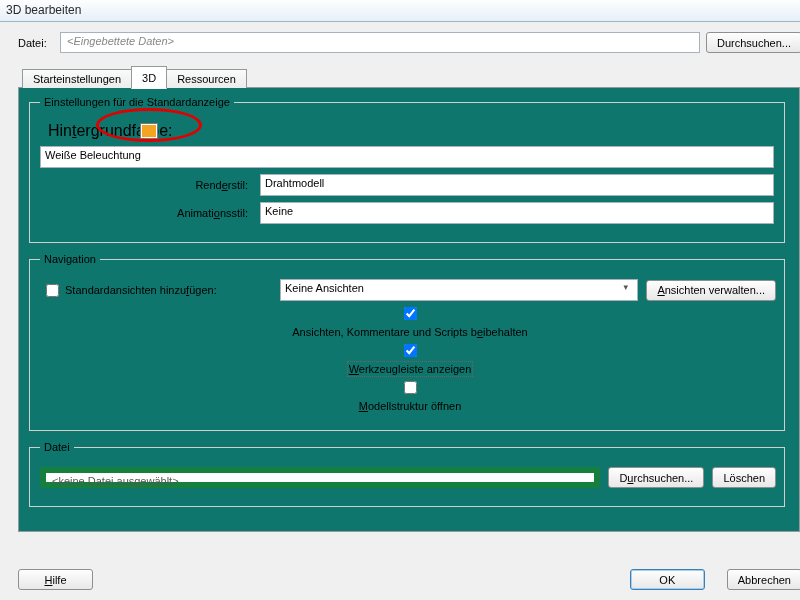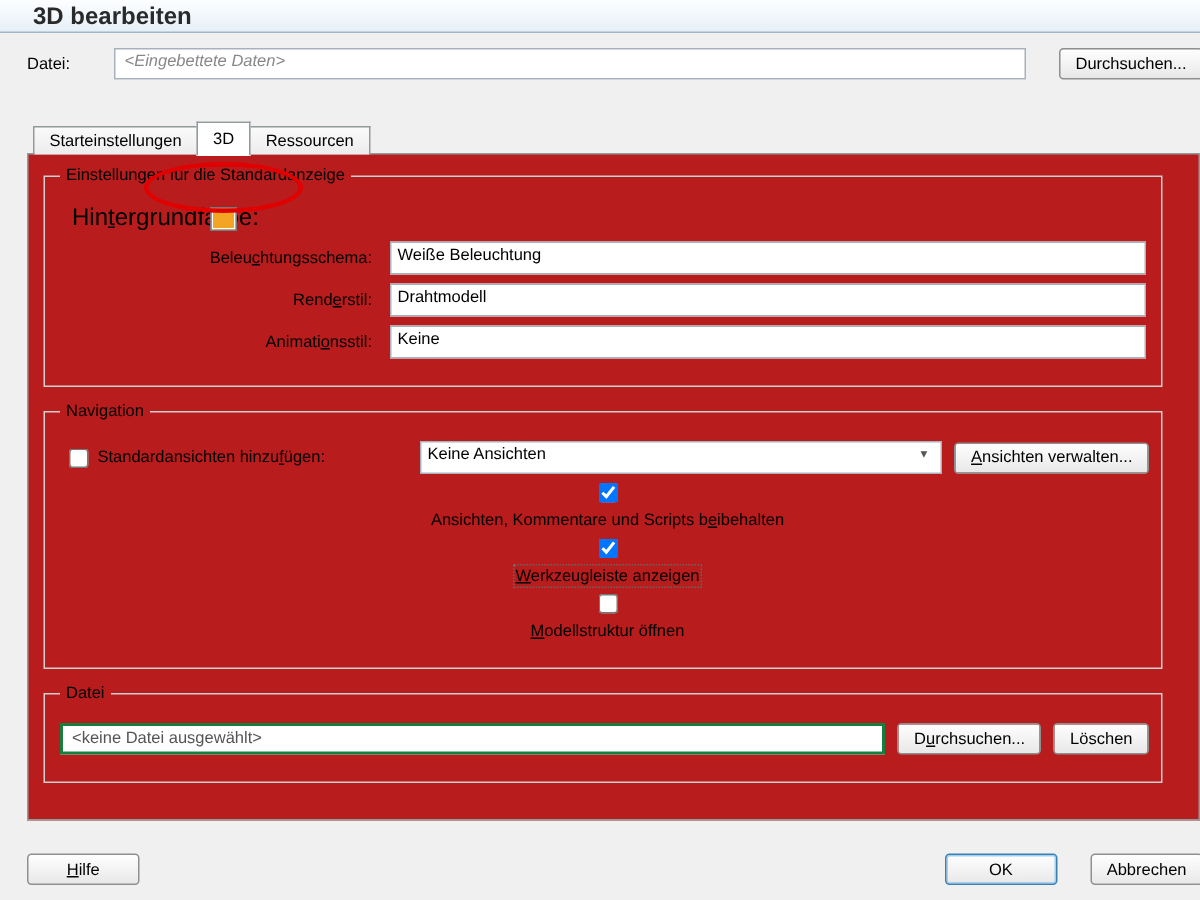--- a/index.html
+++ b/index.html
@@ -15,34 +15,33 @@
     width: 800px;
     height: 600px;
     background: #f0f0f0;
     display: flex;
     flex-direction: column;
   }
   .titlebar {
     height: 22px;
     background: linear-gradient(#fdfeff, #e6eff8);
     border-bottom: 1px solid #9fb6c9;
-    padding: 3px 22px;
-    font-size: 16px;
+    padding: 3px 6px;
+    font-size: 12px;
     color: #2a2a2a;
-    font-weight: bold;
   }
   .content {
     flex: 1;
     padding: 10px 0 0 18px;
     display: flex;
     flex-direction: column;
     gap: 8px;
     position: relative;
   }
-  .row { display: flex; align-items: center; gap: 22px; }
+  .row { display: flex; align-items: center; gap: 6px; }
   .file-label { width: 36px; font-size: 11px; }
   .file-input {
     flex: 1;
     height: 21px;
     border: 1px solid #a8b2bd;
     background: #fff;
     padding: 2px 6px;
     color: #888;
     font-style: italic;
     font-size: 11px;
@@ -57,21 +56,21 @@
     font-size: 11px;
     cursor: pointer;
   }
   .btn-default {
     border: 1px solid #3c7fb1;
     box-shadow: 0 0 0 1px #a2d0f3 inset;
   }
   .cut-right { margin-right: -2px; overflow: hidden; white-space: nowrap; }
 
   .tabs-wrap {
-    margin-top: 18px;
+    margin-top: 3px;
     position: relative;
   }
   .tabs {
     display: flex;
     align-items: flex-end;
     padding-left: 4px;
   }
   .tab {
     padding: 3px 10px 3px 10px;
     border: 1px solid #919b9c;
@@ -86,22 +85,22 @@
     background: #fff;
     padding-top: 5px;
     padding-bottom: 4px;
     z-index: 2;
     border-bottom: 1px solid #fff;
     top: 2px;
   }
   .tab + .tab { margin-left: -1px; }
   .tabpanel {
     border: 1px solid #919b9c;
-    background: #b91c1c;
-    padding: 8px 24px 14px 10px;
+    background: #0f766e;
+    padding: 8px 14px 14px 10px;
     min-height: 400px;
   }
   .ring {
     position: absolute;
     border: 3px solid #e10000;
     border-radius: 50%;
     width: 106px;
     height: 34px;
     top: 86px;
     left: 96px;
@@ -142,21 +141,21 @@
     text-align: center;
     color: #555;
     font-size: 9px;
   }
   .checkbox-row { display: flex; align-items: center; gap: 6px; margin: 6px 0 6px 6px; font-size: 11px; flex-direction: column; }
   input[type=checkbox] { width: 13px; height: 13px; }
   .dotted-focus { outline: 1px dotted #666; outline-offset: 1px; }
   .script-field {
     flex: 1;
     height: 21px;
-    border: 2px solid #15803d;
+    border: 6px solid #15803d;
     background: #fff;
     padding: 2px 6px;
     color: #555;
     font-size: 11px;
   }
 
   .footer {
     display: flex;
     justify-content: space-between;
     padding: 6px 0 10px 18px;
@@ -197,21 +196,20 @@
 
         <fieldset>
           <legend>Einstellungen für die Standardanzeige</legend>
 
           <div class="form-row">
             <span class="form-label-short">Hin<span class="u">t</span>ergrundfarbe:</span>
             <div class="color-swatch" title="#f4a423"></div>
           </div>
 
           <div class="form-row">
-            <span class="form-label">Beleu<span class="u">c</span>htungsschema:</span>
             <div class="combo">
               <span>Weiße Beleuchtung</span>
               <span class="arrow"></span>
             </div>
           </div>
 
           <div class="form-row">
             <span class="form-label">Rend<span class="u">e</span>rstil:</span>
             <div class="combo">
               <span>Drahtmodell</span>

